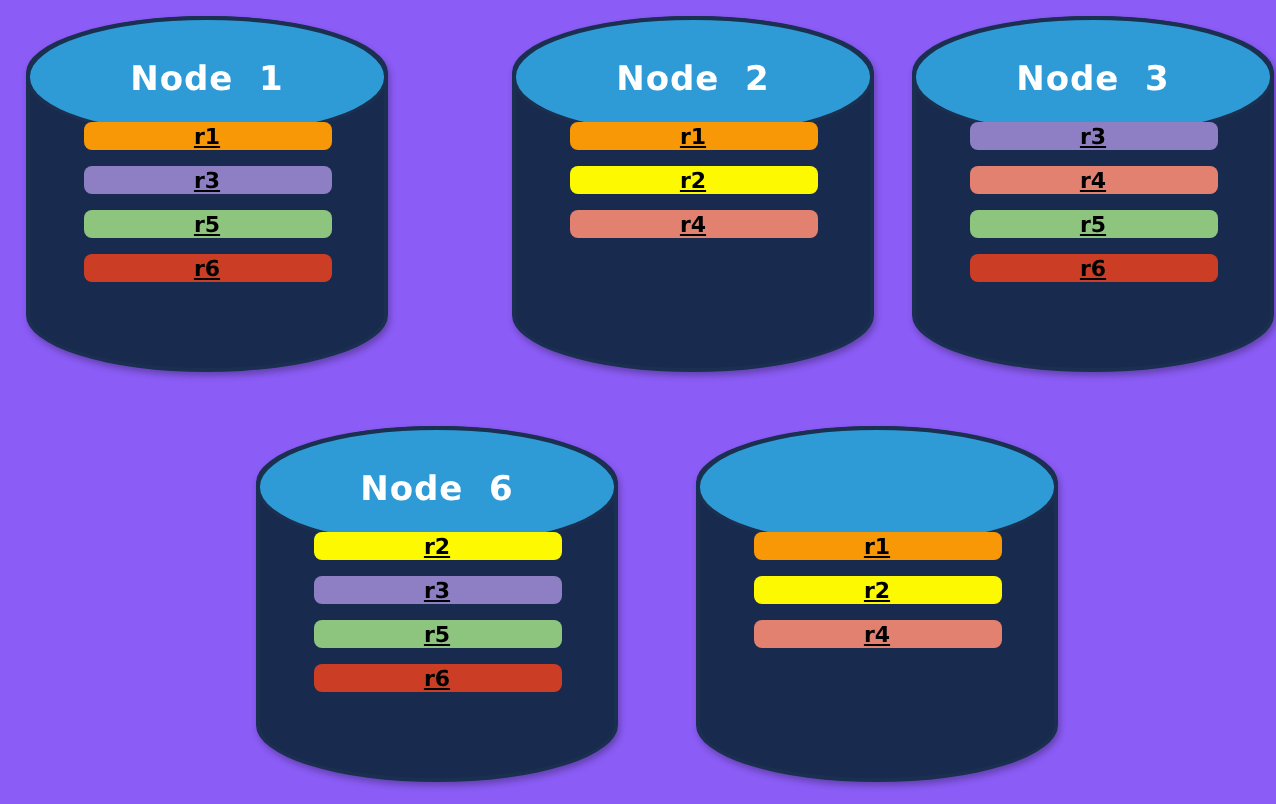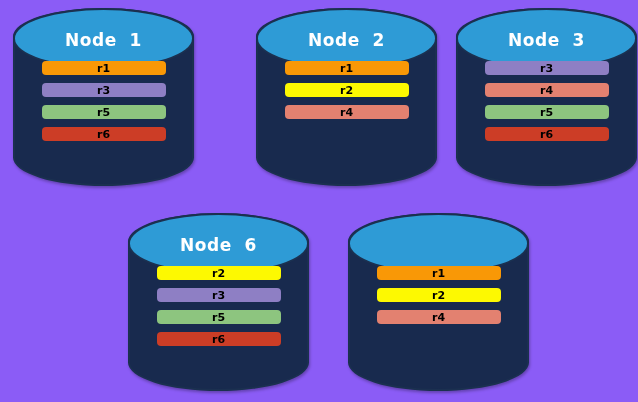--- a/index.html
+++ b/index.html
@@ -68,20 +68,21 @@
     height: 14px;
     border-radius: 4px;
     display: flex;
     align-items: center;
     justify-content: center;
     color: #000000;
     font-size: 11px;
     font-weight: bold;
     line-height: 1;
     box-sizing: border-box;
+    text-decoration: underline;
   }
 </style>
 </head>
 <body>
 
 <div id="canvas" style="background: #8b5cf6;">
     <div class="node" style="left: 13px; top: 8px; width: 181px; height: 178px;">
       <div class="cyl-body" style="background: rgb(24, 42, 78);"></div>
       <div class="cyl-top" style="background: rgb(46, 155, 214);"></div>
       <div class="cyl-label" style="top: 24px; color: rgb(255, 255, 255);">Node  1</div>

